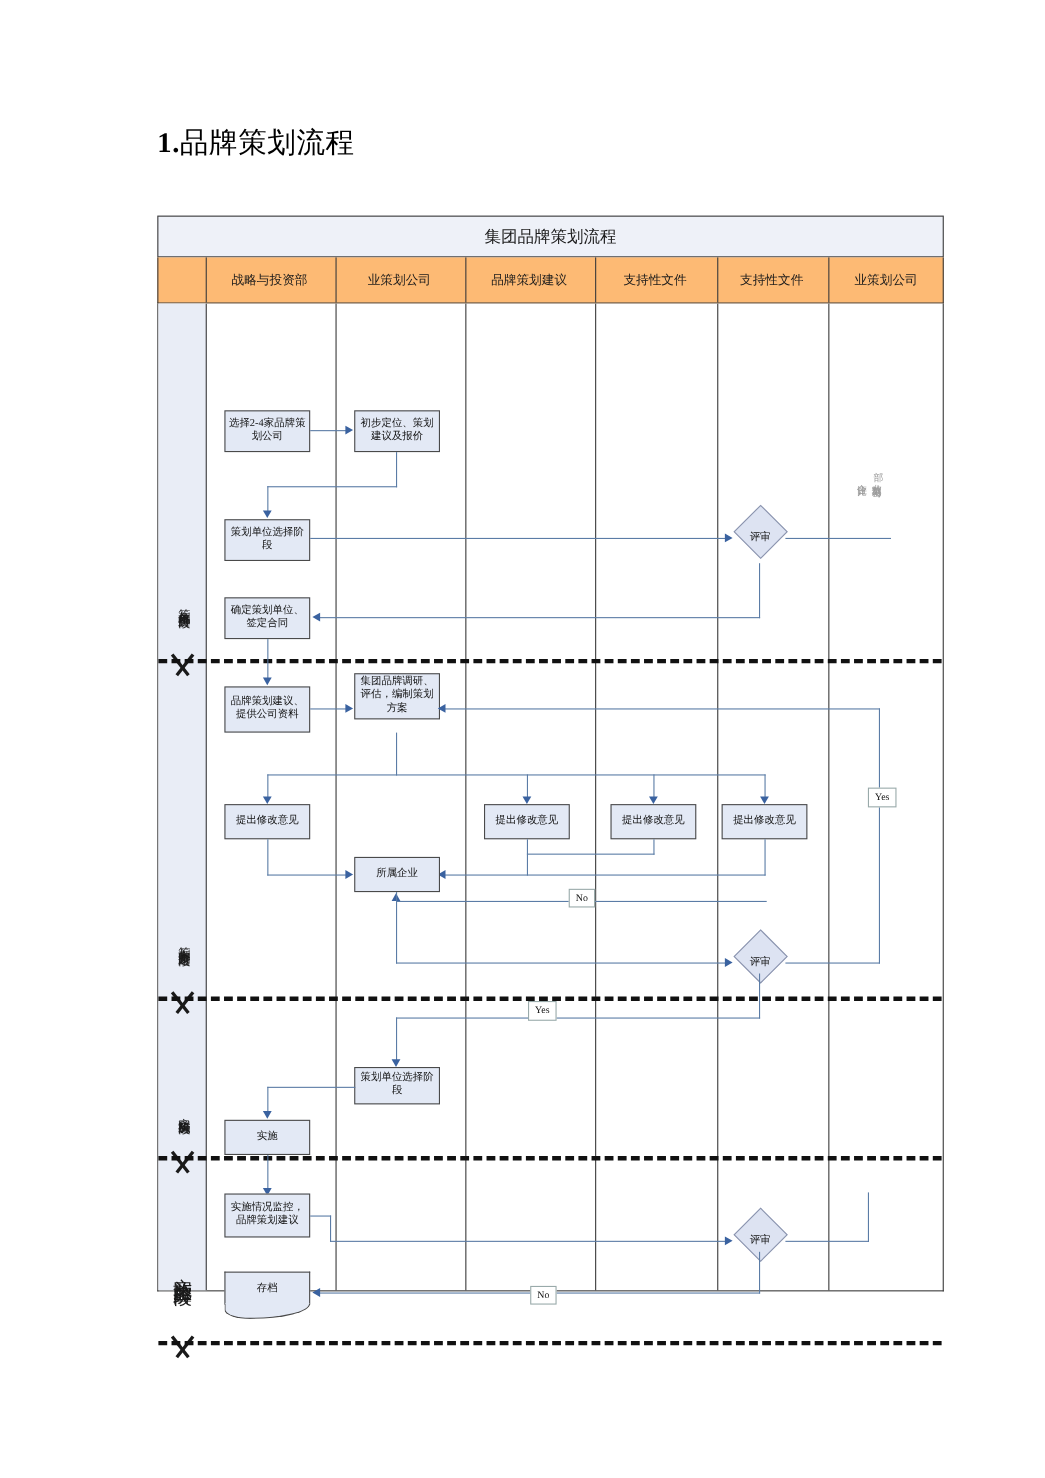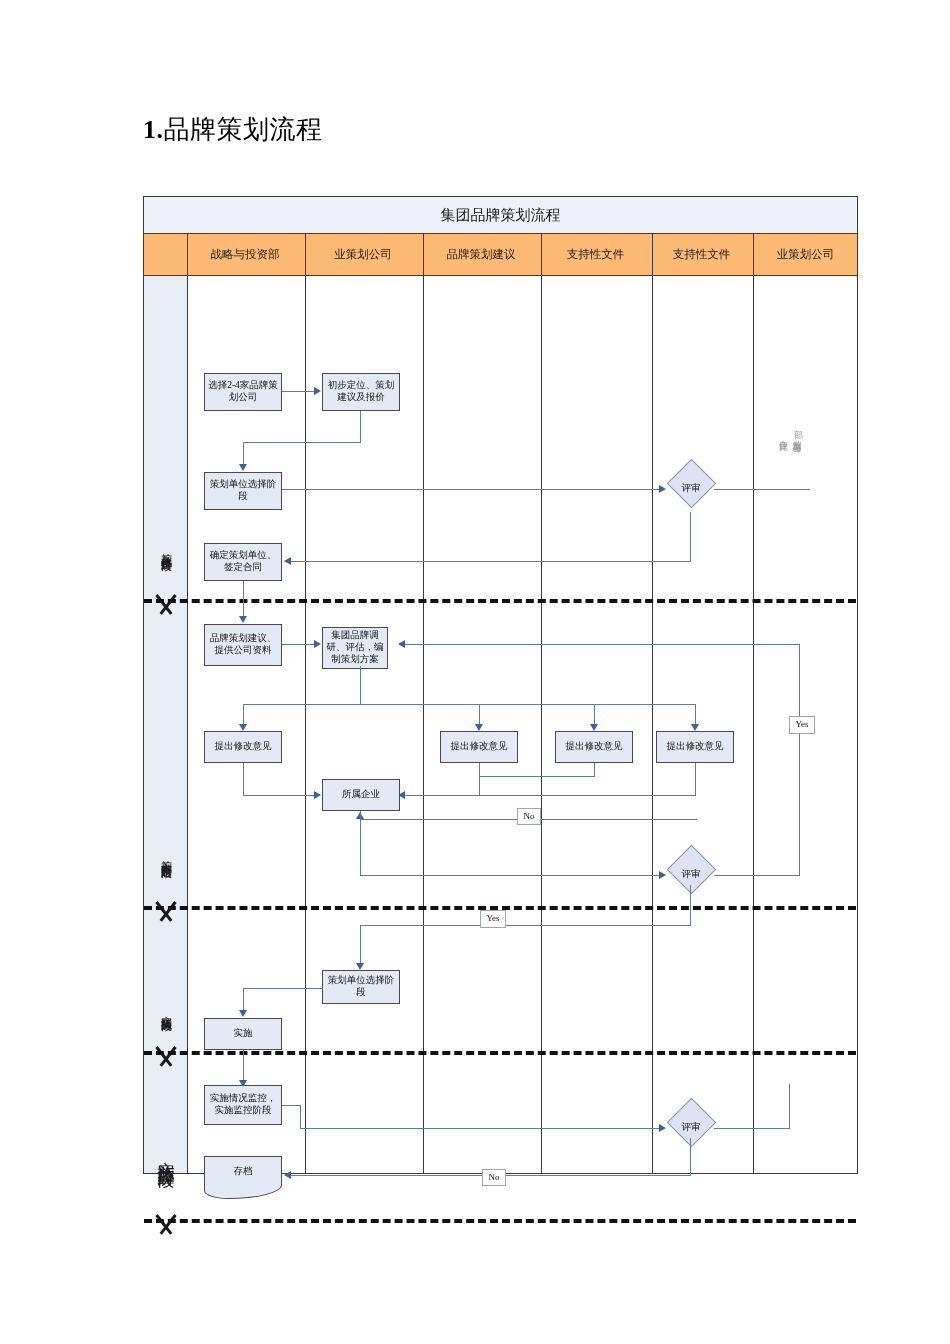--- a/index.html
+++ b/index.html
@@ -220,21 +220,21 @@
 
     <div class="conn v" style="left:99px;top:305px;height:37px"></div>
     <div class="arrow down" style="left:95px;top:340px"></div>
 
     <div class="vnote" style="left:647px;top:146px">部</div>
     <div class="vnote" style="left:632px;top:157px">业策划公司
 合评比</div>
 
     <div class="node" style="left:60px;top:348px;width:78px;height:42px">品牌策划建议、提供公司资料</div>
 
-    <div class="node" style="left:178px;top:351px;width:66px;height:42px">集团品牌调研、评估，编制策划方案</div>
+    <div class="node" style="left:178px;top:336px;width:78px;height:42px">集团品牌调研、评估，编制策划方案</div>
 
     <div class="conn h" style="left:138px;top:368px;width:33px"></div>
     <div class="arrow right" style="left:170px;top:364px"></div>
 
     <div class="conn v" style="left:216px;top:390px;height:39px"></div>
     <div class="conn h" style="left:99px;top:428px;width:453px"></div>
 
     <div class="conn v" style="left:99px;top:428px;height:22px"></div>
     <div class="arrow down" style="left:95px;top:448px"></div>
 
@@ -292,21 +292,21 @@
 
     <div class="conn h" style="left:99px;top:712px;width:80px"></div>
     <div class="conn v" style="left:99px;top:712px;height:24px"></div>
     <div class="arrow down" style="left:95px;top:734px"></div>
 
     <div class="node" style="left:60px;top:742px;width:78px;height:32px">实施</div>
 
     <div class="conn v" style="left:99px;top:774px;height:32px"></div>
     <div class="arrow down" style="left:95px;top:804px"></div>
 
-    <div class="node" style="left:60px;top:809px;width:78px;height:40px">实施情况监控，实施监控阶段</div>
+    <div class="node" style="left:60px;top:809px;width:78px;height:40px">实施情况监控，品牌策划建议</div>
 
     <div class="conn h" style="left:138px;top:829px;width:19px"></div>
     <div class="conn v" style="left:156px;top:829px;height:24px"></div>
     <div class="conn h" style="left:156px;top:852px;width:363px"></div>
     <div class="arrow right" style="left:515px;top:848px"></div>
 
     <div class="diamond" style="left:530px;top:829px;width:33px;height:33px"></div>
     <div class="diamond-label" style="left:523px;top:844px;width:48px;height:14px">评审</div>
 
     <div class="conn h" style="left:570px;top:852px;width:76px"></div>

